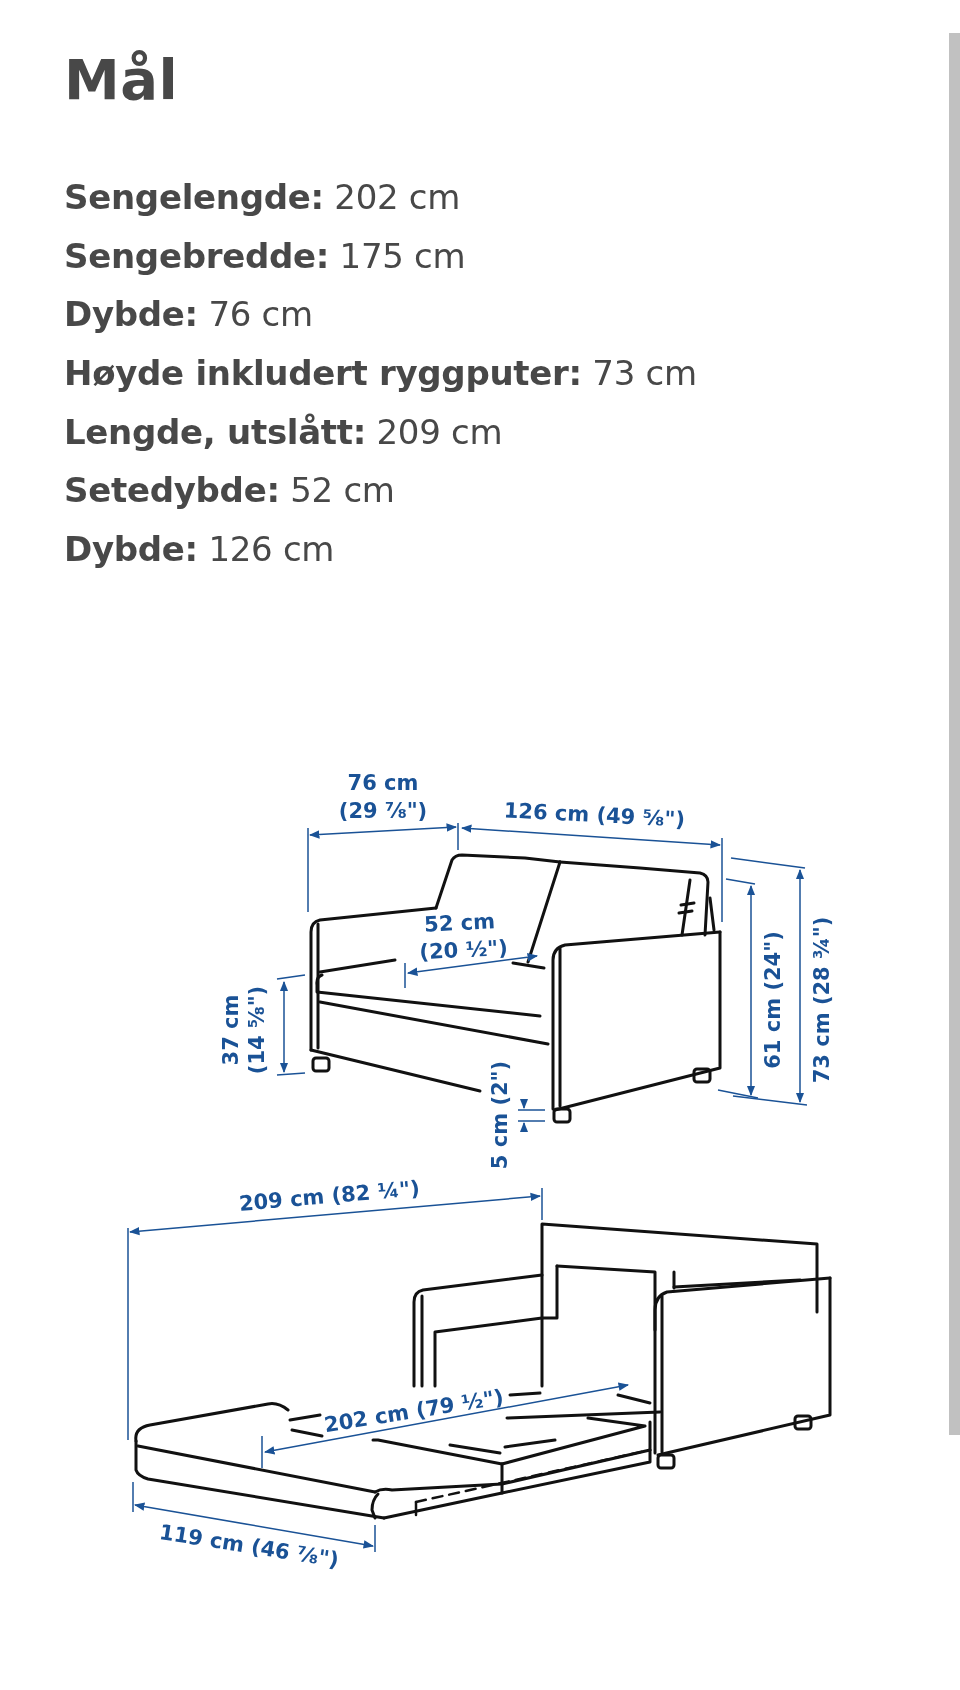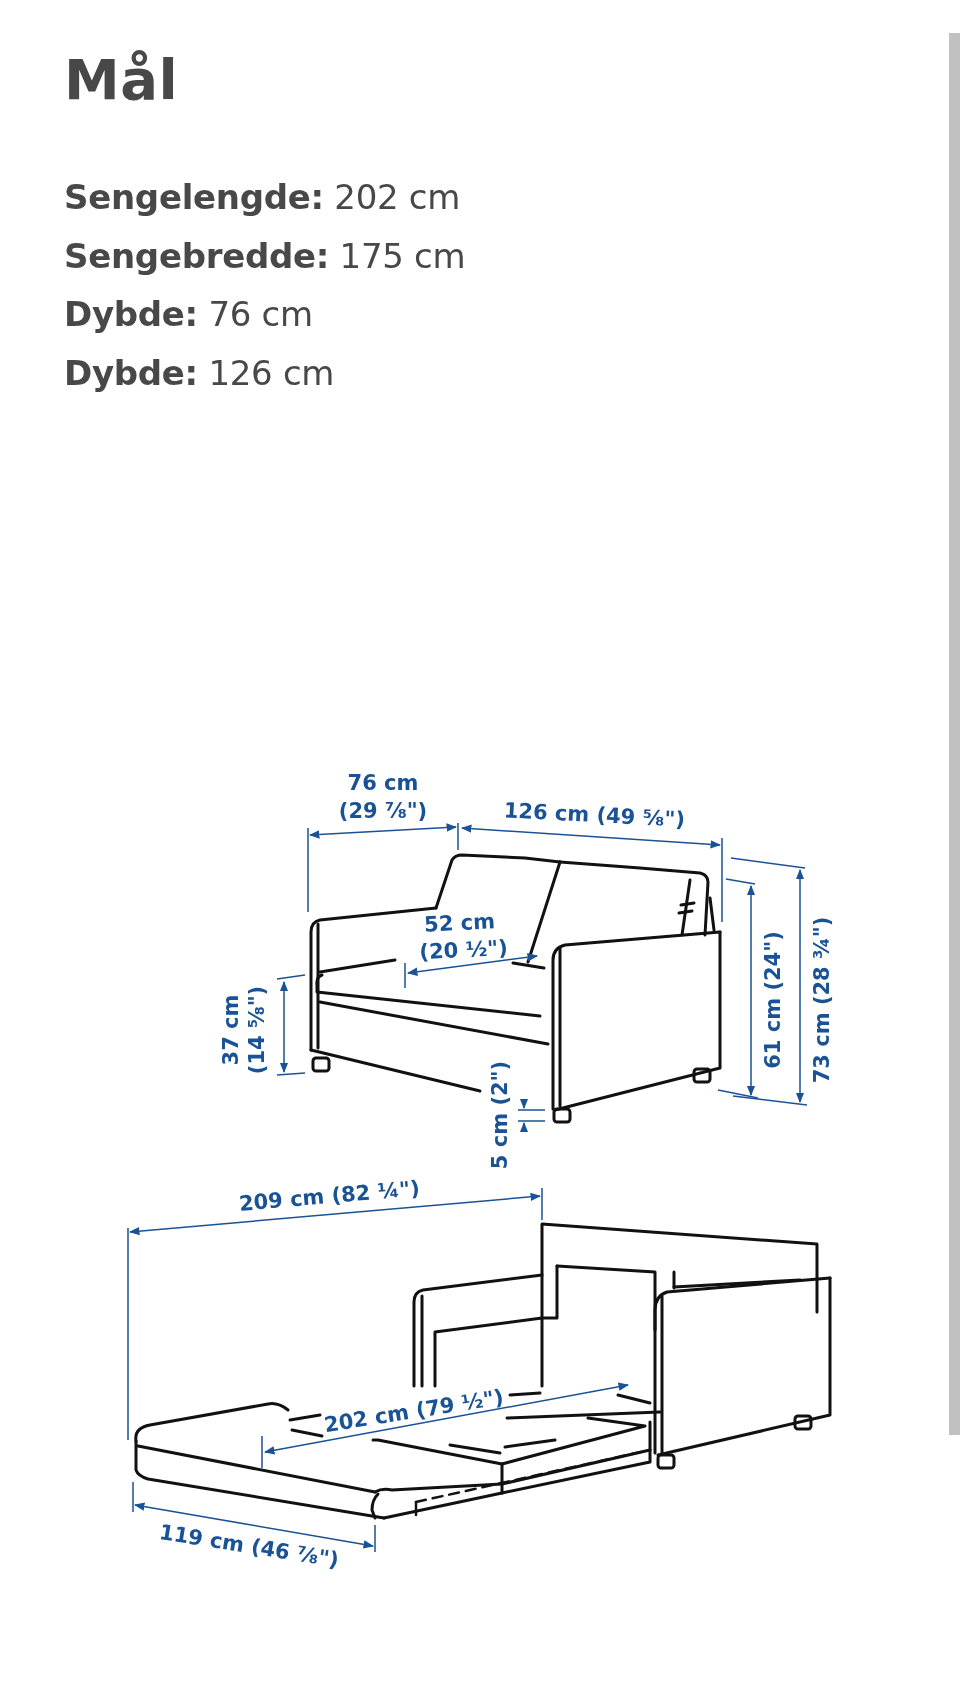--- a/index.html
+++ b/index.html
@@ -85,20 +85,23 @@
   </style>
 </head>
 <body>
 
 <h1 class="page-title">Mål</h1>
 
 <ul class="spec-list">
   <li class="spec-row"><span class="spec-label">Sengelengde:</span> <span class="spec-value">202 cm</span></li>
   <li class="spec-row"><span class="spec-label">Sengebredde:</span> <span class="spec-value">175 cm</span></li>
   <li class="spec-row"><span class="spec-label">Dybde:</span> <span class="spec-value">76 cm</span></li>
+  <li class="spec-row"><span class="spec-label">Høyde inkludert ryggputer:</span> <span class="spec-value">73 cm</span></li>
+  <li class="spec-row"><span class="spec-label">Lengde, utslått:</span> <span class="spec-value">209 cm</span></li>
+  <li class="spec-row"><span class="spec-label">Setedybde:</span> <span class="spec-value">52 cm</span></li>
   <li class="spec-row"><span class="spec-label">Dybde:</span> <span class="spec-value">126 cm</span></li>
 </ul>
 
 <div class="diagram">
   <svg viewBox="0 740 940 860" xmlns="http://www.w3.org/2000/svg">
     <defs>
       <marker id="arr" viewBox="0 0 10 10" refX="9" refY="5" markerWidth="7" markerHeight="7" orient="auto-start-reverse">
         <path d="M0,1 L10,5 L0,9 z" fill="#1a5296"></path>
       </marker>
     </defs>

